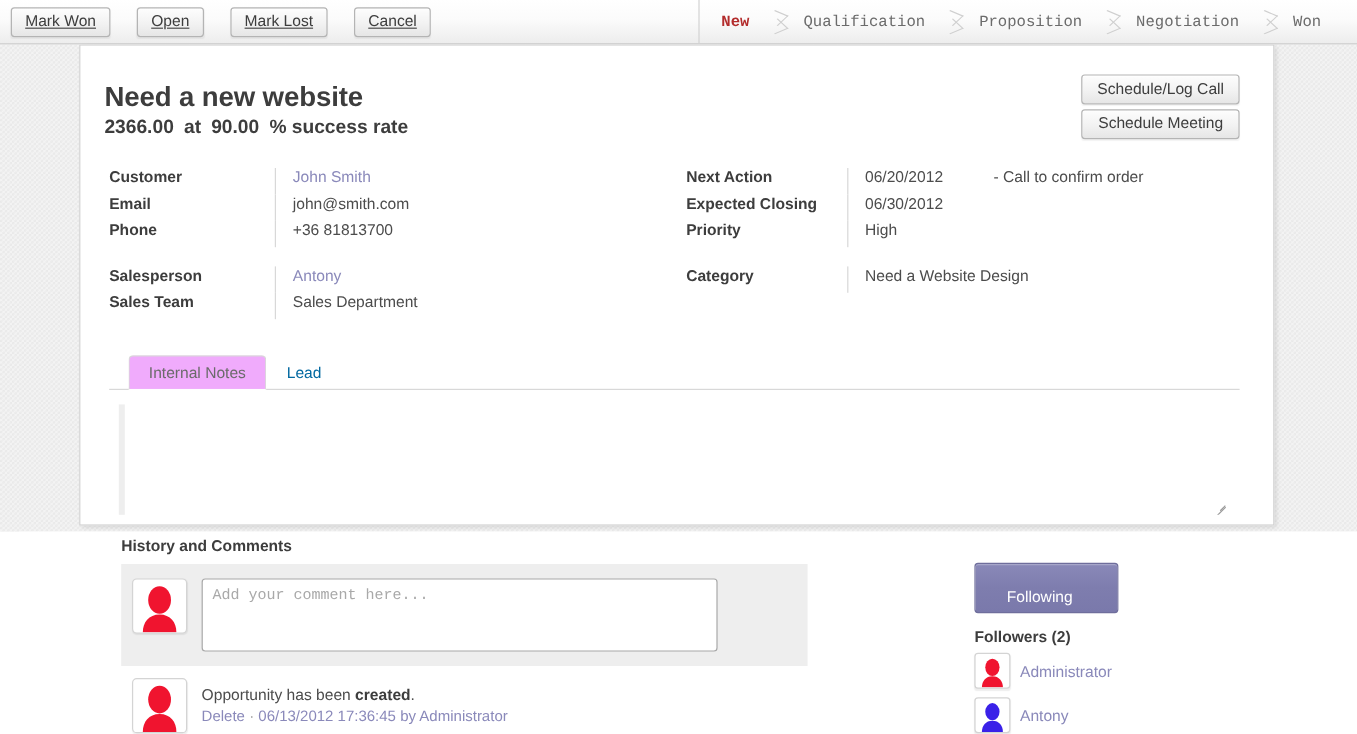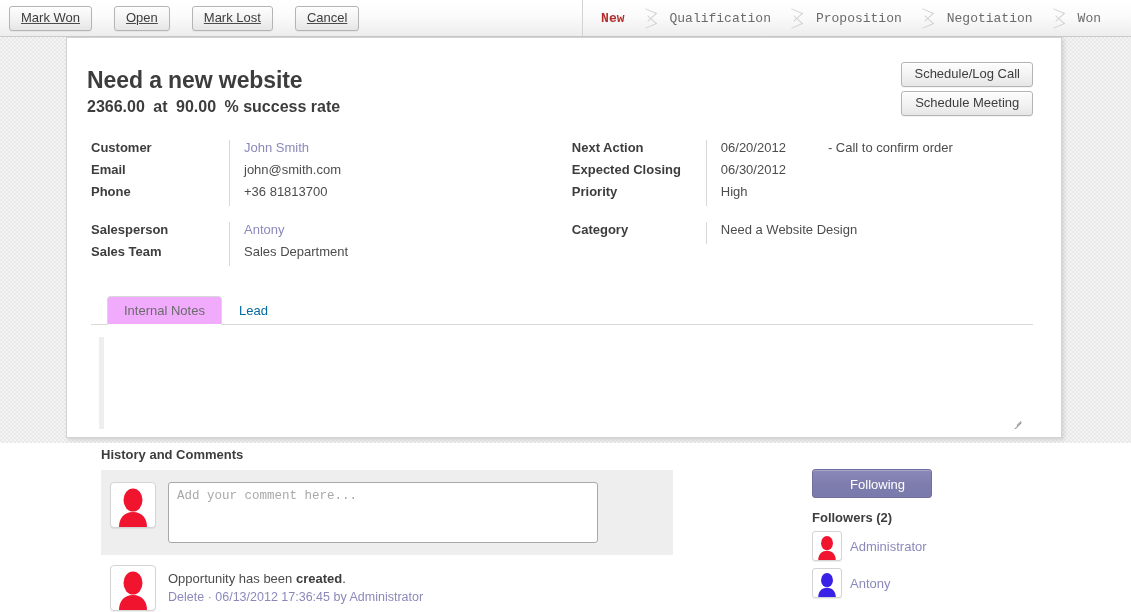--- a/index.html
+++ b/index.html
@@ -293,24 +293,24 @@
 
   
   #followers { position: absolute; left: 796px; top: 26px; width: 260px; }
   #follow-btn {
     display: inline-block;
     background: linear-gradient(to bottom, #8a89b8 0%, #7e7dae 50%, #7a79ab 100%);
     border: 1px solid #6f6e9c;
     border-radius: 3px;
     color: #ffffff;
     font-size: 13px;
-    padding: 7px 26px 5px;
+    padding: 20px 26px 5px;
     cursor: pointer;
     box-shadow: 0 1px 0 rgba(255,255,255,0.25) inset;
-    text-align: right;
+    text-align: left;
     min-width: 120px;
   }
   #followers-title {
     font-size: 13px;
     font-weight: bold;
     color: #3d3d3d;
     margin: 12px 0 6px 0;
   }
   .follower { display: flex; align-items: center; margin-bottom: 7px; }
   .follower .avatar { width: 30px; height: 30px; border-radius: 3px; margin-right: 8px; }

